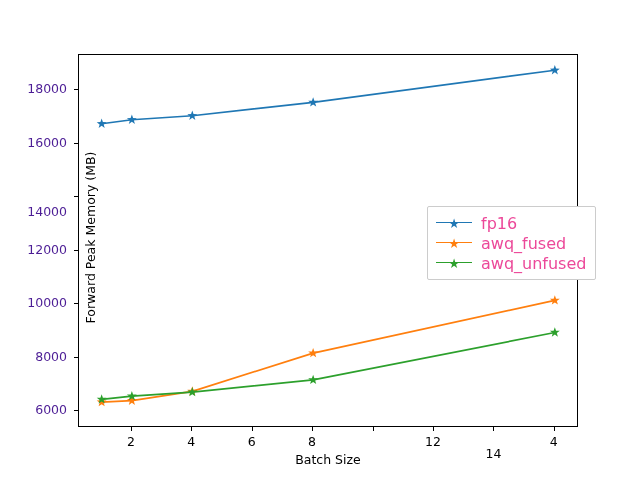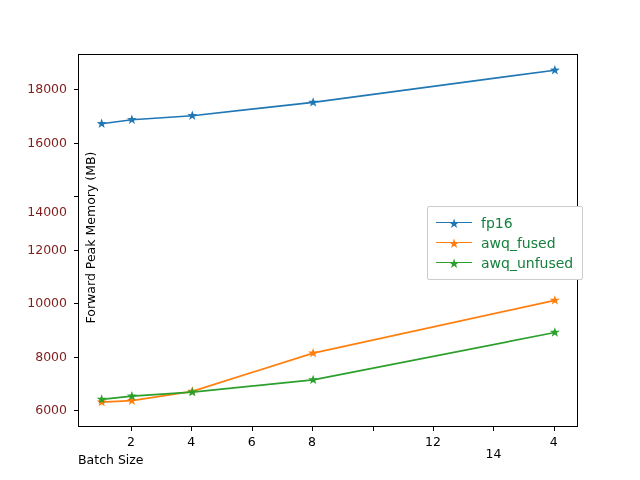--- a/index.html
+++ b/index.html
@@ -50,21 +50,21 @@
     position: absolute;
     left: -4px;
     width: 4px;
     height: 0;
     border-top: 1.1px solid #000000;
   }
   .ytick-label {
     position: absolute;
     right: 646px;           
     font-size: 12.5px;
-    color: #7f1d1d;
+    color: #4c1d95;
     white-space: nowrap;
   }
   .xtick-mark {
     position: absolute;
     top: 0;
     height: 4px;
     width: 0;
     border-left: 1.1px solid #000000;
   }
   .xtick-label {
@@ -88,21 +88,21 @@
     top: 427px;
     width: 500px;
     height: 0;
   }
   
   #xlabel {
     position: absolute;
     left: 78px;
     top: 452px;
     width: 500px;
-    text-align: left;
+    text-align: center;
     font-size: 12.5px;
     color: #000000;
   }
   #ylabel {
     position: absolute;
     left: -96px;
     top: 230px;
     width: 373px;
     text-align: center;
     font-size: 12.5px;
@@ -144,22 +144,22 @@
   .legend-star {
     position: absolute;
     left: 18px;
     top: 7px;
     transform: translate(-50%, -50%);
     font-size: 13px;
     line-height: 1;
     color: currentColor;
   }
   .legend-label {
-    font-size: 14px;
-    color: #15803d;
+    font-size: 16px;
+    color: #ec4899;
     white-space: nowrap;
   }
   svg.series-svg {
     position: absolute;
     left: 0;
     top: 0;
   }
 </style>
 </head>
 <body>

